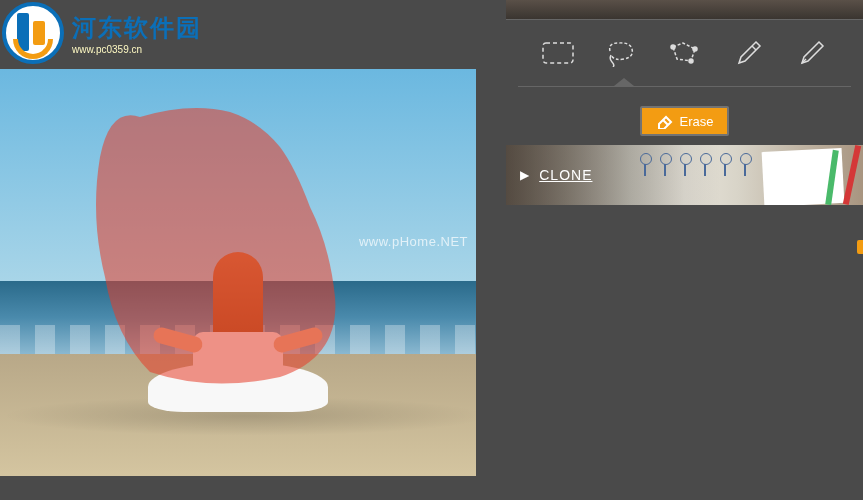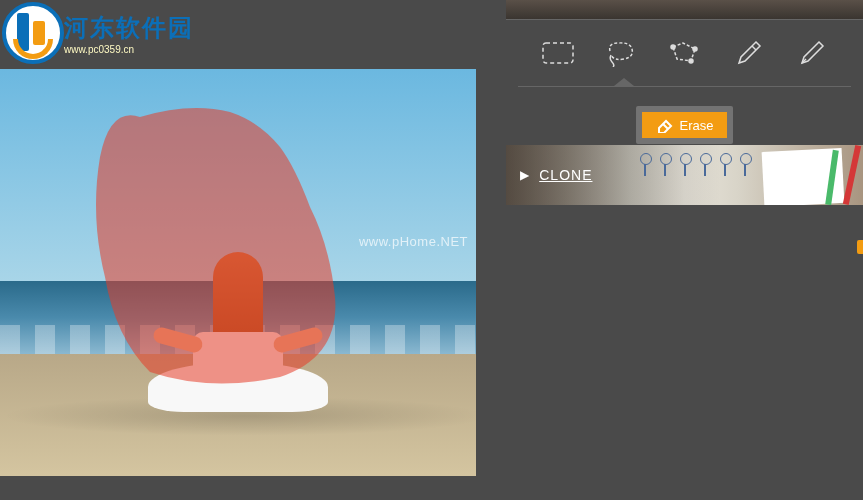--- a/index.html
+++ b/index.html
@@ -37,20 +37,21 @@
       width: 40px;
       height: 40px;
       position: relative;
     }
     
     .logo-bar1 { position: absolute; width: 12px; height: 38px; background: #0b6fb8; left: 4px; top: 0; border-radius: 2px; }
     .logo-bar2 { position: absolute; width: 12px; height: 24px; background: #f39c12; left: 20px; top: 8px; border-radius: 2px; }
     .logo-curve { position: absolute; width: 40px; height: 20px; border: 5px solid #f39c12; border-top: none; border-radius: 0 0 20px 20px; bottom: -6px; left: 0; }
     
     .logo-text {
+      margin-left: 8px;
     }
     
     .logo-title {
       font-size: 24px;
       font-weight: bold;
       color: #0b6fb8;
       letter-spacing: 2px;
     }
     
     .logo-url {
@@ -209,21 +210,21 @@
       border-right: 10px solid transparent;
       border-bottom: 8px solid #666;
     }
     
     .erase-btn {
       position: absolute;
       top: 106px;
       left: 50%;
       transform: translateX(-50%);
       background: #f39c12;
-      border: 6px solid #737373;
+      border: 2px solid #737373;
       padding: 5px 14px;
       display: flex;
       align-items: center;
       gap: 6px;
       cursor: pointer;
       border-radius: 2px;
     }
     
     .erase-btn svg { stroke: #fff; fill: none; stroke-width: 2; }
     .erase-btn span { color: #fff; font-size: 13px; }

